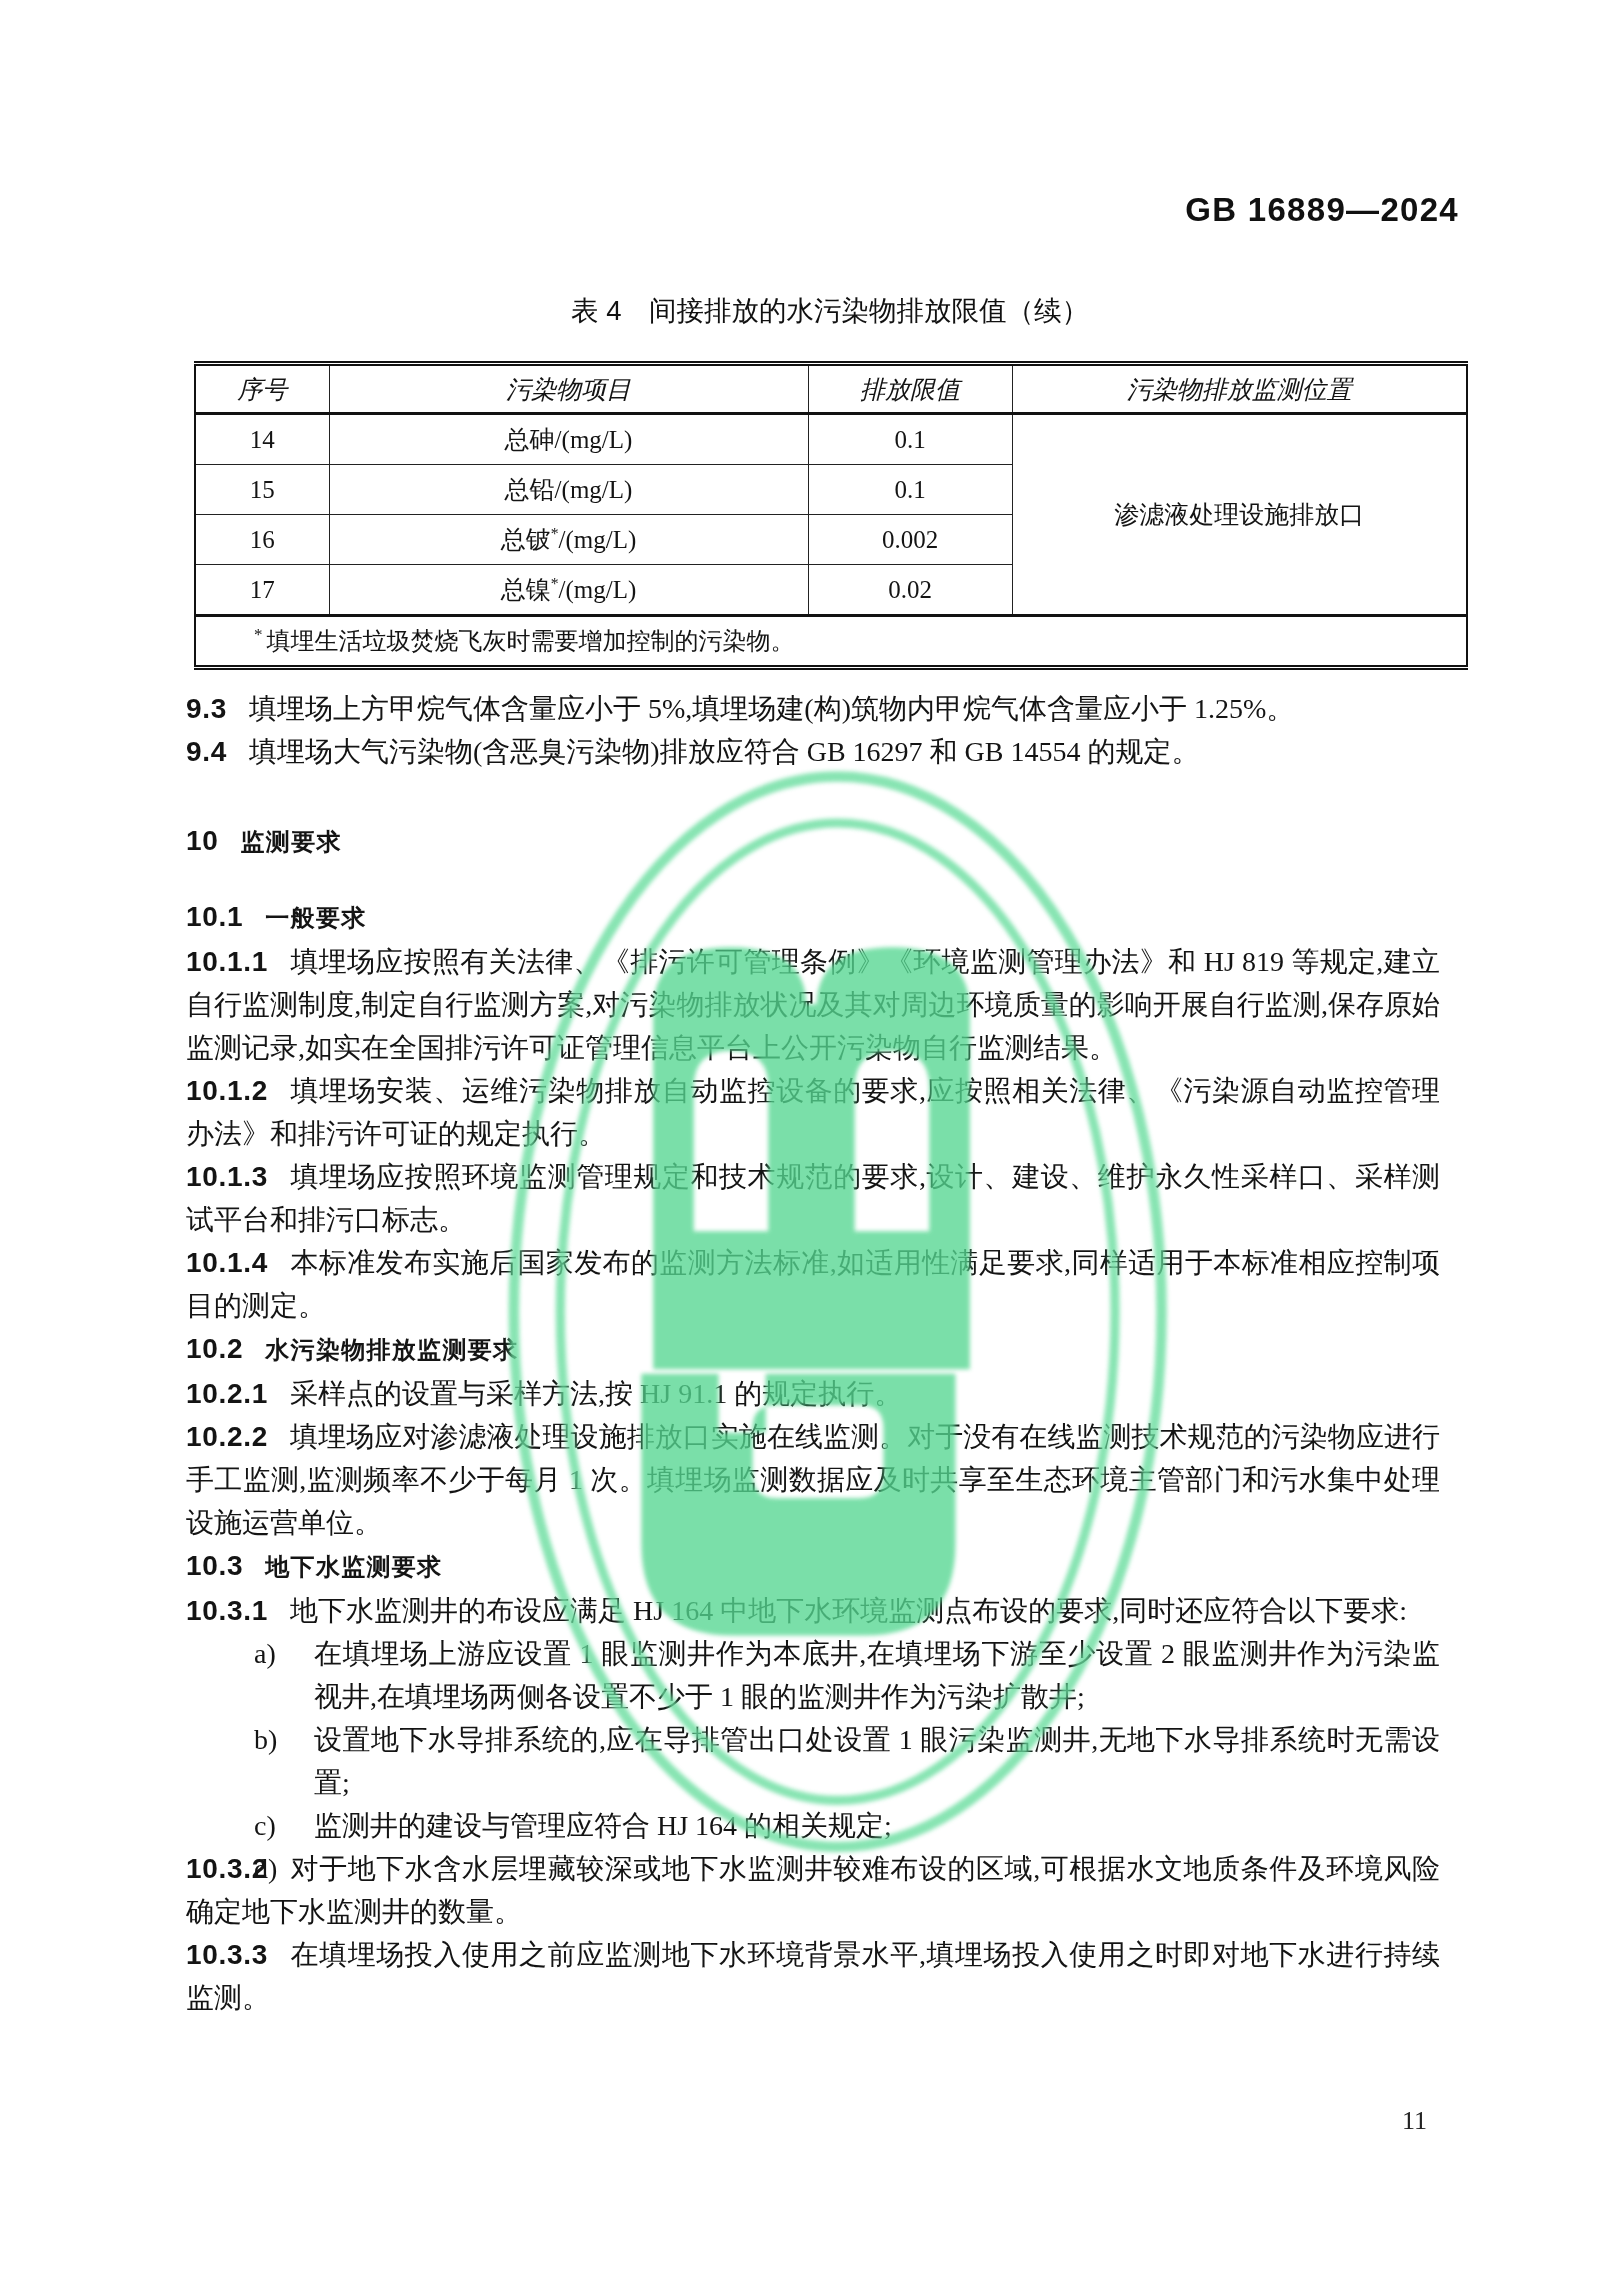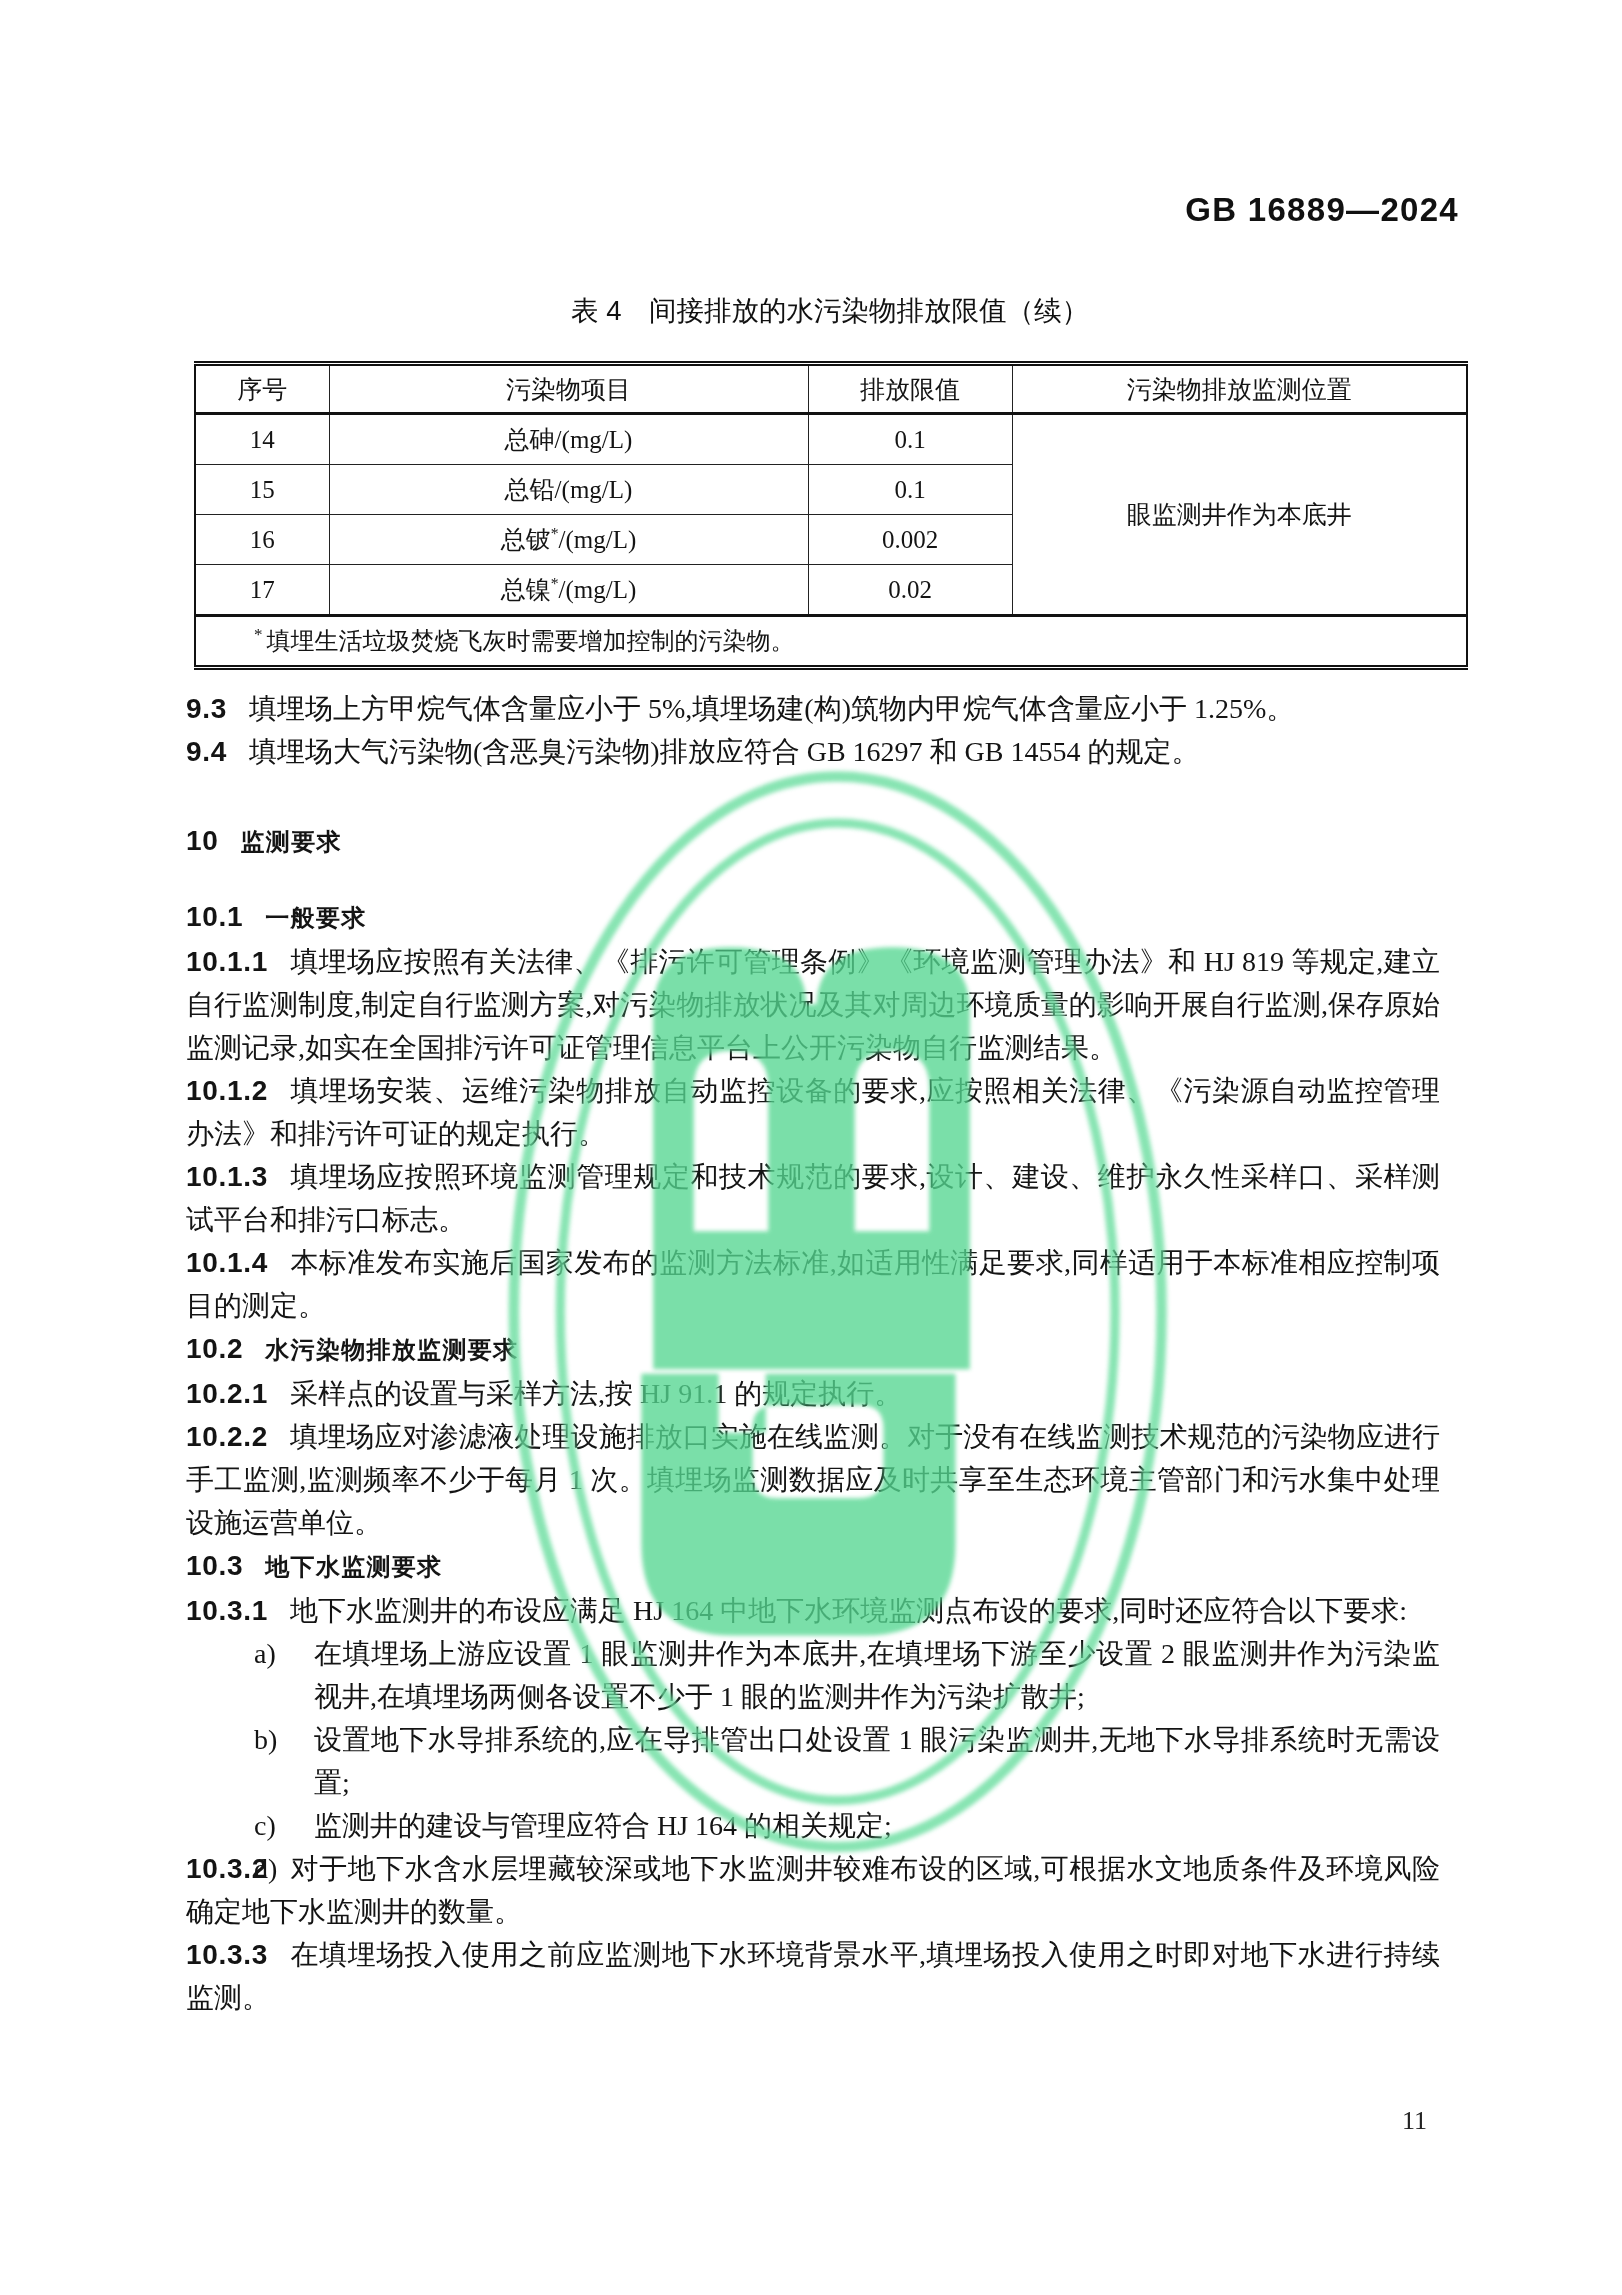--- a/index.html
+++ b/index.html
@@ -54,21 +54,21 @@
   table.limits col.c4 { width:455px; }
   table.limits { border-top:5.2px double #111; border-bottom:5.2px double #111;
                  border-left:2px solid #111; border-right:2px solid #111; }
   table.limits th, table.limits td {
     border:1.3px solid #222;
     text-align:center;
     vertical-align:middle;
     padding:0;
     font-weight:400;
   }
-  table.limits thead th { height:46px; border-bottom:3.3px solid #111; }
+  table.limits thead th { height:46px; border-bottom:3.3px solid #111;font-style:italic; }
   table.limits tbody td { height:49px; }
   table.limits tr.fnrow td {
     height:48px;
     border-top:3.3px solid #111;
     text-align:left;
     padding-left:58px;
     font-size:24px;
   }
   .sup { vertical-align:super; font-size:15.7px; line-height:0; }
   .fn-sup { vertical-align:super; font-size:17px; line-height:0; margin-right:3.9px; }
@@ -143,21 +143,21 @@
           <th>污染物项目</th>
           <th>排放限值</th>
           <th>污染物排放监测位置</th>
         </tr>
       </thead>
       <tbody>
         <tr>
           <td>14</td>
           <td><span>总砷</span><span class="sup"></span><span>/(mg/L)</span></td>
           <td>0.1</td>
-          <td rowspan="4">眼监测井作为本底井</td>
+          <td rowspan="4">渗滤液处理设施排放口</td>
         </tr>
         <tr>
           <td>15</td>
           <td><span>总铅</span><span class="sup"></span><span>/(mg/L)</span></td>
           <td>0.1</td>
         </tr>
         <tr>
           <td>16</td>
           <td><span>总铍</span><span class="sup">*</span><span>/(mg/L)</span></td>
           <td>0.002</td>

